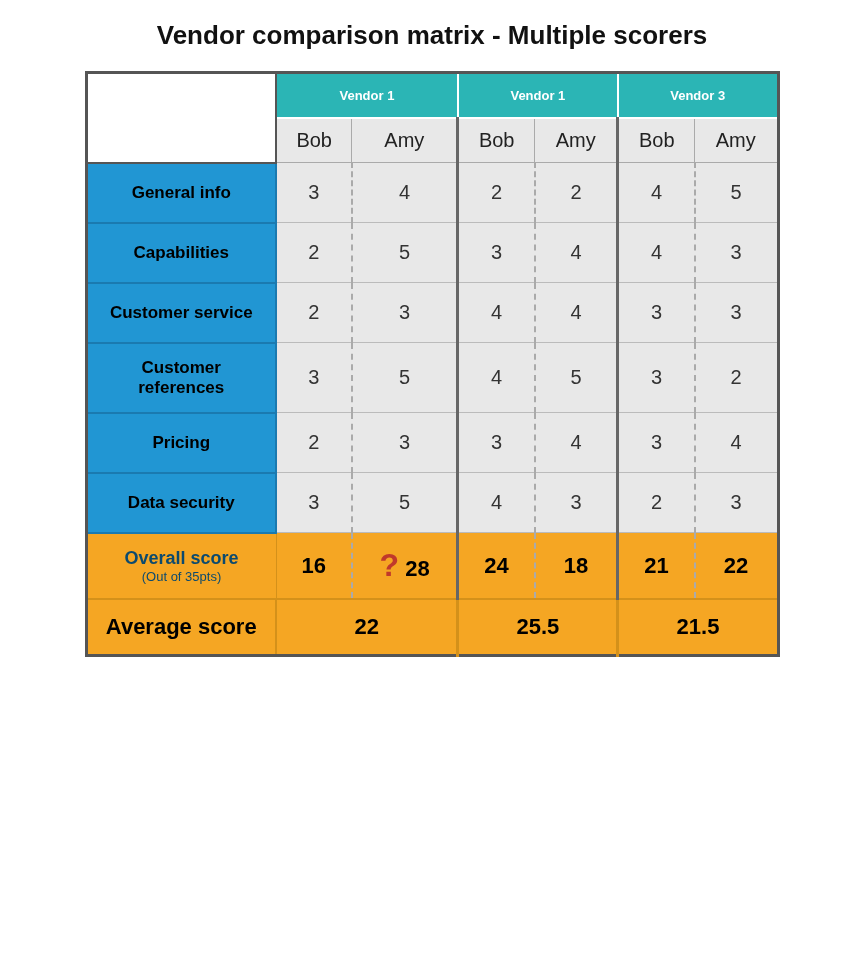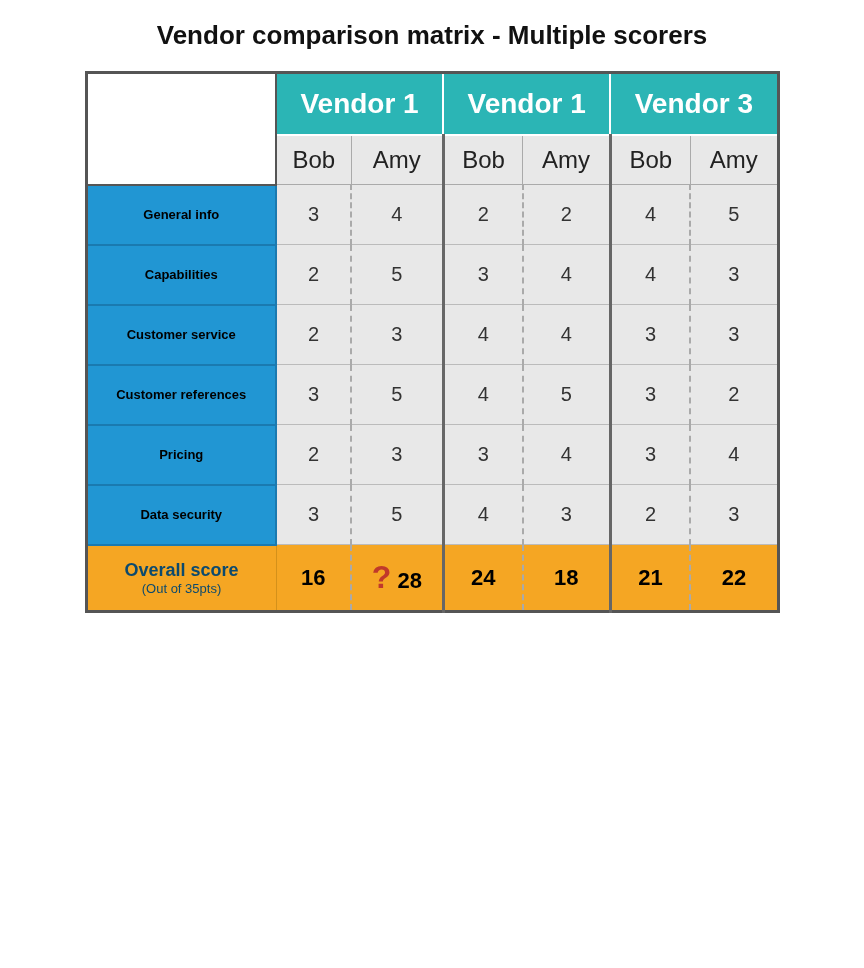--- a/index.html
+++ b/index.html
@@ -37,45 +37,45 @@
     
     .vendor-header-row th.empty-cell {
       background: #fff;
       border: none;
       border-right: 2px solid #555;
     }
     .vendor-header-row th.vendor-group {
       background: #2bb5b5;
       color: #fff;
       font-weight: 900;
-      font-size: 28px;
+      font-size: 13px;
       padding: 14px 6px;
       border: 2px solid #fff;
     }
     
     .scorer-header-row th.empty-cell2 {
       background: #fff;
       border: none;
       border-right: 2px solid #555;
       border-bottom: 2px solid #555;
     }
     .scorer-header-row th.scorer {
       background: #e8e8e8;
-      font-size: 24px;
+      font-size: 20px;
       font-weight: 400;
       padding: 10px 6px;
       color: #222;
       border: 1px solid #aaa;
     }
     
     td.category-cell {
       background: #2196d3;
       color: #000;
       font-weight: 900;
-      font-size: 13px;
+      font-size: 17px;
       padding: 14px 10px;
       text-align: center;
       width: 190px;
       border: 2px solid #1a7ab0;
     }
     
     td.data-cell {
       background: #e8e8e8;
       padding: 18px 8px;
       font-size: 20px;
@@ -211,15 +211,21 @@
         </tr>
         <tr class="overall-row">
           <td class="category-cell"><strong>Overall score</strong><span class="overall-subtitle">(Out of 35pts)</span></td>
           <td>16</td>
           <td style="border-left: 2px dashed rgb(170, 170, 170);"><span class="question-mark">?</span> 28</td>
           <td style="border-left: 3px solid rgb(102, 102, 102);">24</td>
           <td style="border-left: 2px dashed rgb(170, 170, 170);">18</td>
           <td style="border-left: 3px solid rgb(102, 102, 102); margin-top: 48px;">21</td>
           <td style="border-left: 2px dashed rgb(170, 170, 170);">22</td>
         </tr>
+        <tr class="average-row">
+          <td class="category-cell"><strong>Average score</strong></td>
+          <td colspan="2">22</td>
+          <td colspan="2" style="border-left: 3px solid rgb(212, 145, 26);">25.5</td>
+          <td colspan="2" style="border-left: 3px solid rgb(212, 145, 26);">21.5</td>
+        </tr>
       </tbody>
   </table>
 </div>
 
 </body></html>

